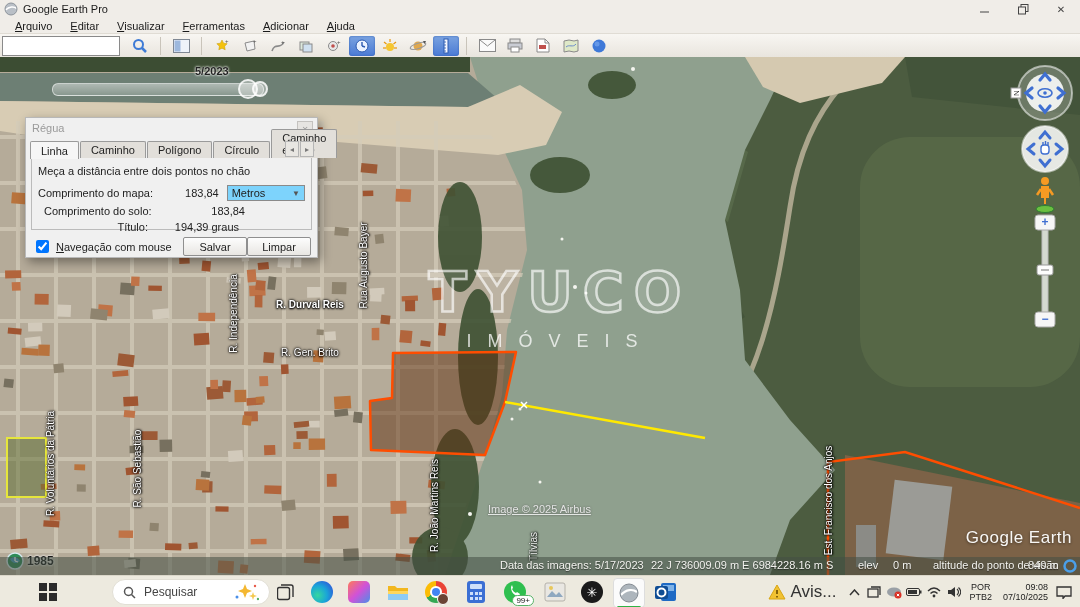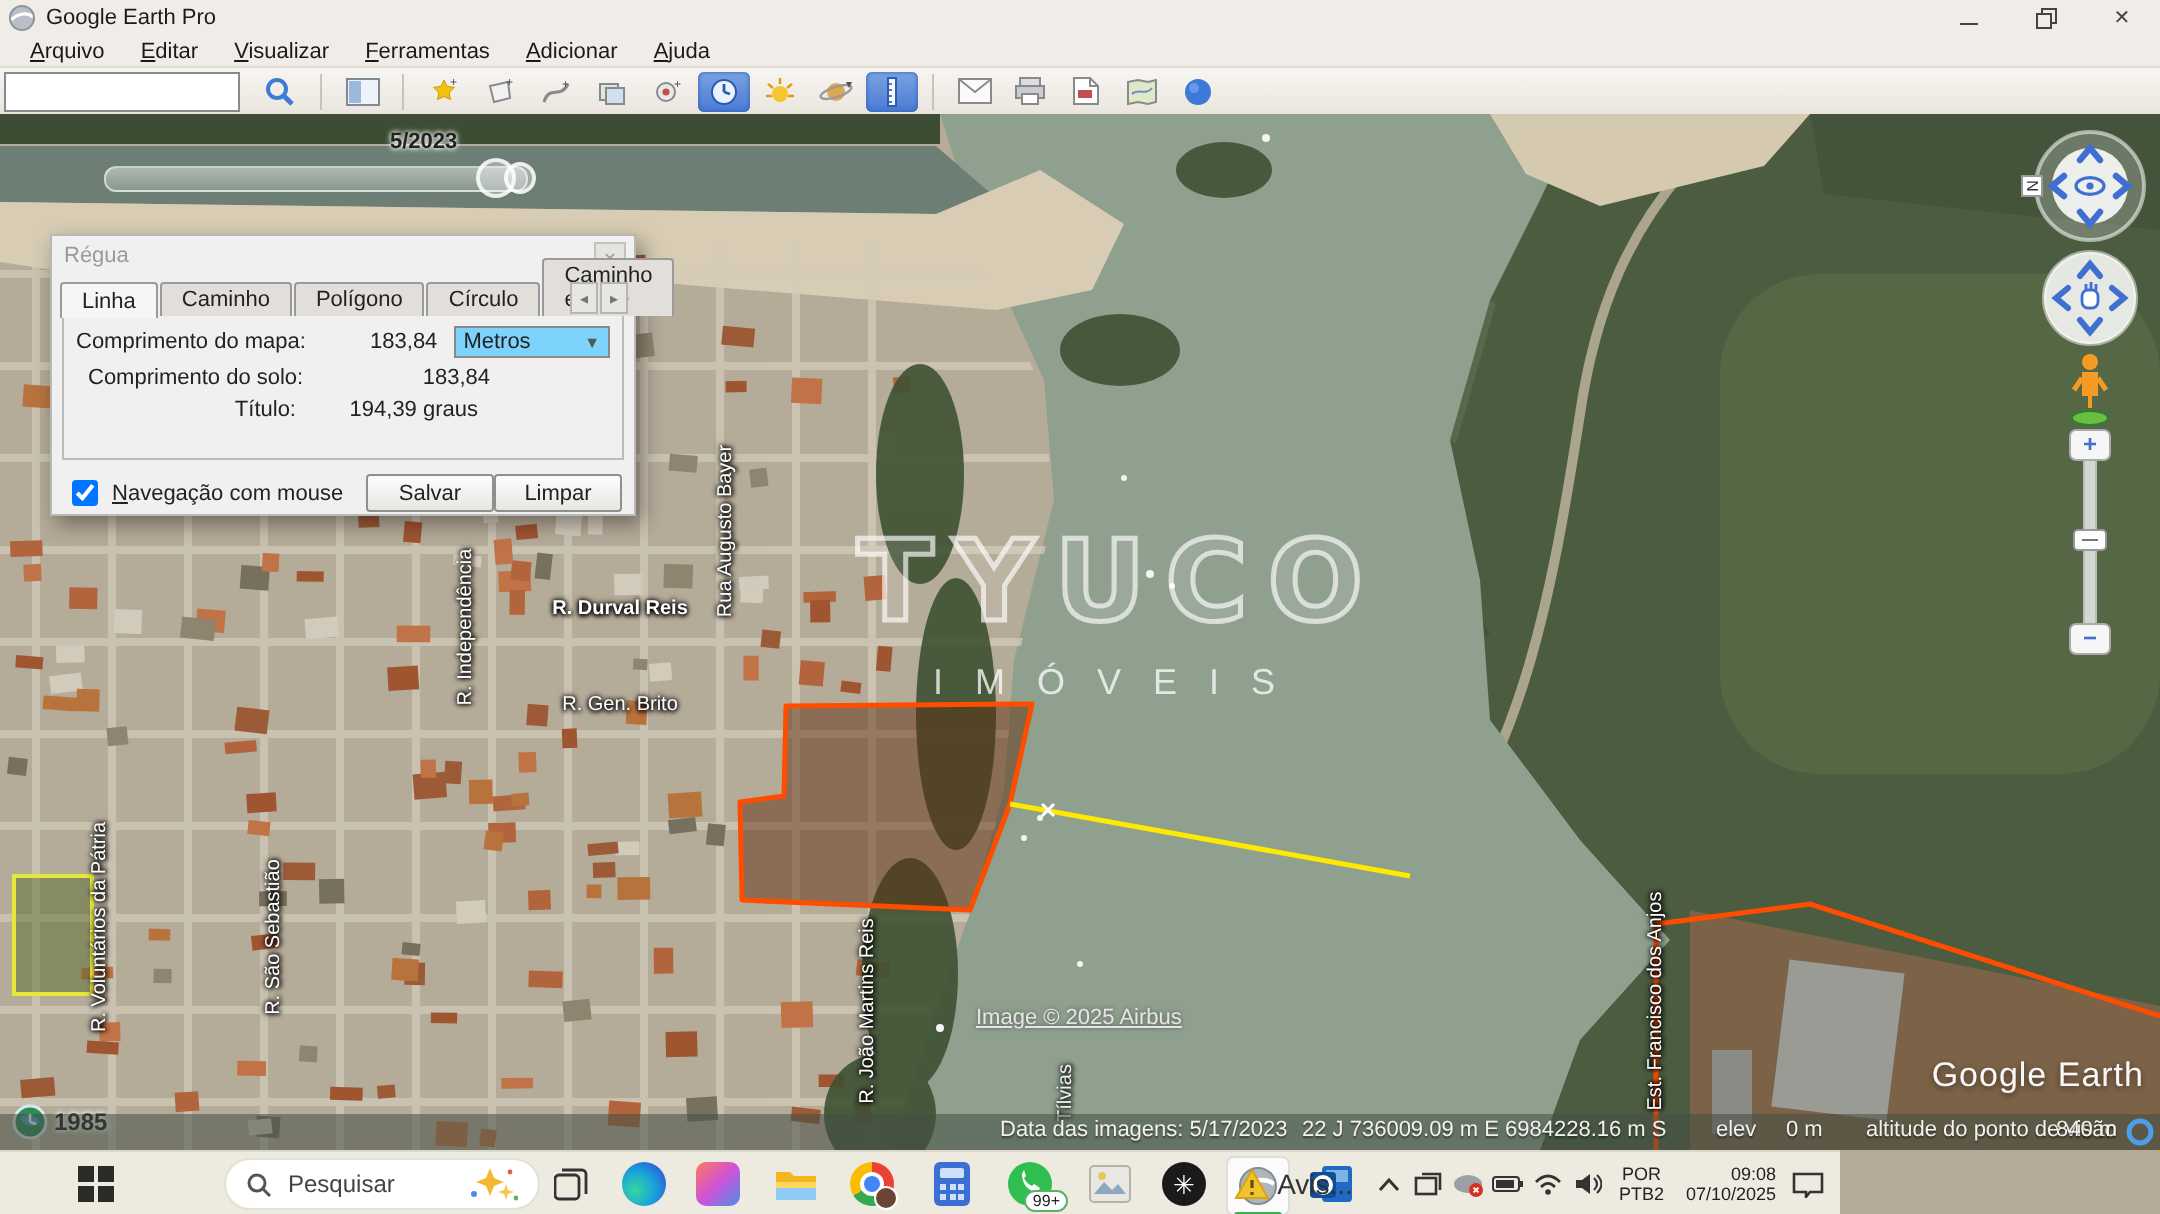--- a/index.html
+++ b/index.html
@@ -68,30 +68,30 @@
   .combo .carr{color:#555;font-size:8px;}
   .dbottom{display:flex;align-items:center;margin:7px 6px 0 6px;}
   .dbottom label{margin-left:4px;}
   .dbottom label::first-letter,.dbtn::first-letter{text-decoration:underline;}
   .dbtn{width:62px;height:17px;background:linear-gradient(#fdfdfd,#e8e6e2);border:1px solid #8f8f8f;border-radius:2px;
         display:inline-flex;align-items:center;justify-content:center;}
   .dbtn.first{margin-left:auto;}
   
   .navctl{position:absolute;left:1008px;top:0;width:72px;height:300px;}
   
-  .taskbar{position:absolute;left:0;top:575px;width:920px;height:32px;background:#edeadf;border-top:1px solid #dbd7ca;}
+  .taskbar{position:absolute;left:0;top:575px;width:1080px;height:32px;background:#edeadf;border-top:1px solid #dbd7ca;}
   .tb-item{position:absolute;top:4px;width:24px;height:24px;display:flex;align-items:center;justify-content:center;}
   .runbar{position:absolute;top:29px;height:3px;width:24px;border-radius:2px;background:#2fb344;}
   .search-pill{position:absolute;left:112px;top:3px;width:158px;height:26px;background:#fff;border:1px solid #e2dfd5;
         border-radius:14px;display:flex;align-items:center;padding:0 10px;box-sizing:border-box;color:#555;}
   .search-pill .ph{margin-left:8px;font-size:12px;color:#444;flex:1;}
   .tile{border-radius:5px;}
   .earth-tile{position:absolute;left:613px;top:2px;width:30px;height:28px;background:#fbfbfb;border:1px solid #ddd;border-radius:4px;}
   .tray{position:absolute;right:0;top:0;height:32px;display:flex;align-items:center;}
-  .tray .txt{font-size:14px;color:#333;}
+  .tray .txt{font-size:17px;color:#333;}
   .lang{font-size:9px;line-height:10px;text-align:center;color:#222;margin:0 5px;}
   .clock{font-size:9px;line-height:10px;text-align:right;color:#222;margin:0 6px;}
   .tray-ic{width:20px;height:20px;display:flex;align-items:center;justify-content:center;}
 </style>
 </head>
 <body>
 
 <div class="titlebar">
   <svg width="14" height="14" viewBox="0 0 14 14">
     <circle cx="7" cy="7" r="6" fill="#b9bfc6"></circle>
@@ -482,20 +482,21 @@
       <span class="tab">Caminho</span>
       <span class="tab">Polígono</span>
       <span class="tab">Círculo</span>
       <span class="tab">Caminho em 3D</span>
       <span class="tab-arrows">
         <span class="ar">◂</span>
         <span class="ar">▸</span>
       </span>
     </div>
     <div class="dgroup">
+      <div class="ddesc">Meça a distância entre dois pontos no chão</div>
       <div class="drow">
         <span class="lab">Comprimento do mapa:</span>
         <span class="val">183,84</span>
         <span class="combo">
           <span>Metros</span>
           <span class="carr">▼</span>
         </span>
       </div>
       <div class="drow">
         <span class="lab" style="padding-left:6px;">Comprimento do solo:</span>

